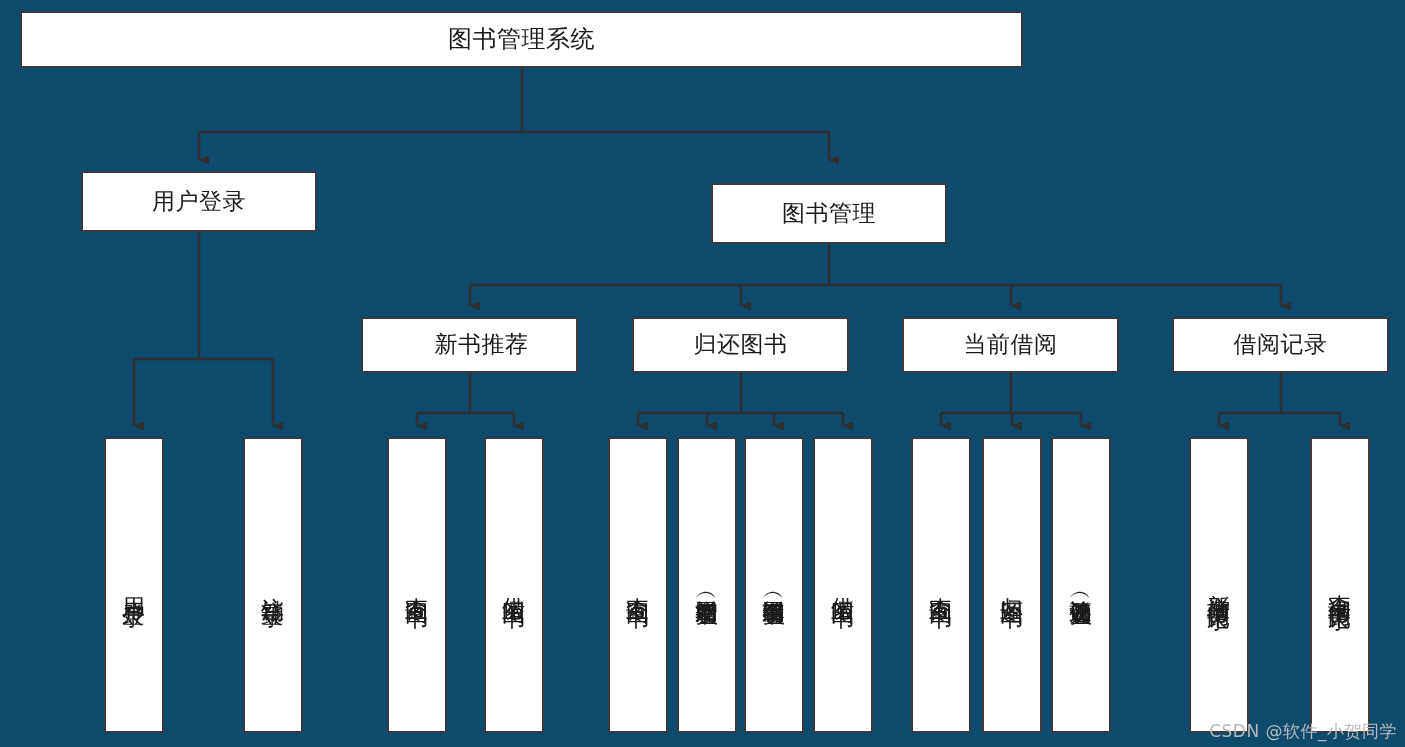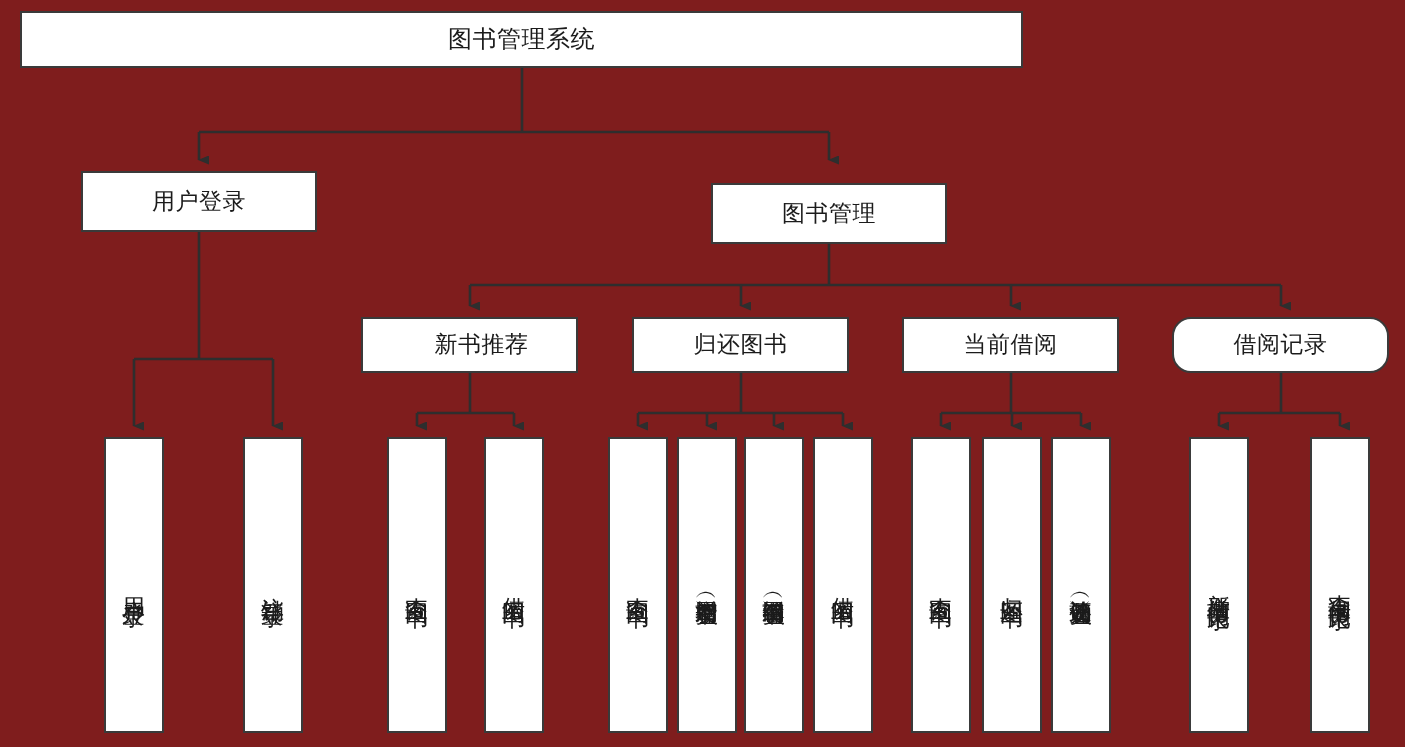--- a/index.html
+++ b/index.html
@@ -11,21 +11,21 @@
   body {
     font-family: "DejaVu Sans", "Liberation Sans", sans-serif;
     width: 1405px;
     height: 747px;
     overflow: hidden;
   }
   #diagram-root {
     position: relative;
     width: 1405px;
     height: 747px;
-    background: #7f1d1d;
+    background: #0c4a6e;
   }
   #edge-layer {
     position: absolute;
     left: 0;
     top: 0;
     width: 1405px;
     height: 747px;
     pointer-events: none;
   }
   .node {
@@ -142,21 +142,21 @@
       </div>
       <div class="node horiz lvl3" style="left: 361px; top: 317px; width: 217px; height: 56px; border-color: rgb(58, 58, 58); background: rgb(255, 255, 255); color: rgb(27, 27, 27); padding-left: 24px;">
         <span class="node-label">新书推荐</span>
       </div>
       <div class="node horiz lvl3" style="left: 632px; top: 317px; width: 217px; height: 56px; border-color: rgb(58, 58, 58); background: rgb(255, 255, 255); color: rgb(27, 27, 27);">
         <span class="node-label">归还图书</span>
       </div>
       <div class="node horiz lvl3" style="left: 902px; top: 317px; width: 217px; height: 56px; border-color: rgb(58, 58, 58); background: rgb(255, 255, 255); color: rgb(27, 27, 27);">
         <span class="node-label">当前借阅</span>
       </div>
-      <div class="node horiz lvl3" style="left: 1172px; top: 317px; width: 217px; height: 56px; border-color: rgb(58, 58, 58); background: rgb(255, 255, 255); color: rgb(27, 27, 27); border-radius: 19px;">
+      <div class="node horiz lvl3" style="left: 1172px; top: 317px; width: 217px; height: 56px; border-color: rgb(58, 58, 58); background: rgb(255, 255, 255); color: rgb(27, 27, 27);">
         <span class="node-label">借阅记录</span>
       </div>
       <div class="node vert leaf" style="left: 104px; top: 437px; width: 60px; height: 296px; border-color: rgb(58, 58, 58); background: rgb(255, 255, 255); color: rgb(27, 27, 27);">
         <span class="node-label">用户登录</span>
       </div>
       <div class="node vert leaf" style="left: 243px; top: 437px; width: 60px; height: 296px; border-color: rgb(58, 58, 58); background: rgb(255, 255, 255); color: rgb(27, 27, 27);">
         <span class="node-label">注销登录</span>
       </div>
       <div class="node vert leaf" style="left: 387px; top: 437px; width: 60px; height: 296px; border-color: rgb(58, 58, 58); background: rgb(255, 255, 255); color: rgb(27, 27, 27);">
         <span class="node-label">查询图书</span>
@@ -186,13 +186,14 @@
         <span class="node-label">确认归还（管理员）</span>
       </div>
       <div class="node vert leaf" style="left: 1189px; top: 437px; width: 60px; height: 296px; border-color: rgb(58, 58, 58); background: rgb(255, 255, 255); color: rgb(27, 27, 27);">
         <span class="node-label">新增借阅记录</span>
       </div>
       <div class="node vert leaf" style="left: 1310px; top: 437px; width: 60px; height: 296px; border-color: rgb(58, 58, 58); background: rgb(255, 255, 255); color: rgb(27, 27, 27);">
         <span class="node-label">查询借阅记录</span>
       </div>
     </div>
 
+  <div id="watermark" style="color: rgb(185, 185, 185);">CSDN @软件_小贺同学</div>
 </div>
 
 </body></html>

